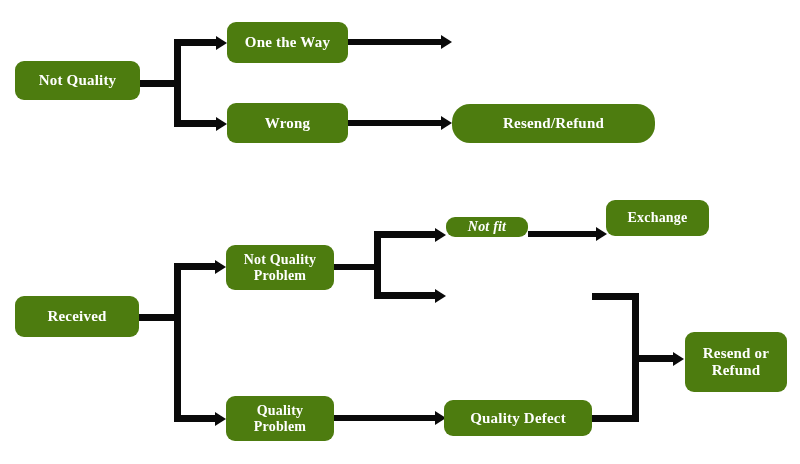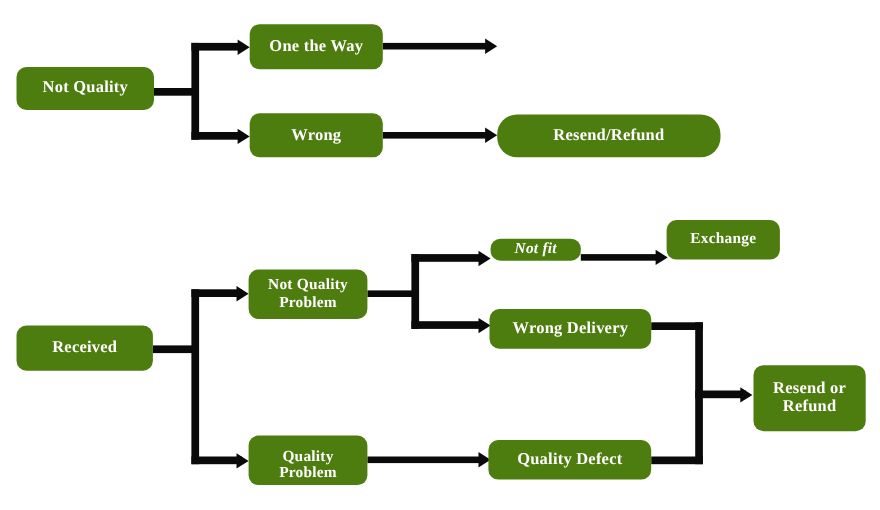--- a/index.html
+++ b/index.html
@@ -125,36 +125,33 @@
 
   <div class="node" style="left:15px; top:296px; width:124px; height:41px; font-size:15px;">
     <span class="label">Received</span>
   </div>
 
   <div class="node" style="left:226px; top:245px; width:108px; height:45px; font-size:14px;">
     <span class="label">Not Quality
 Problem</span>
   </div>
 
-  <div class="node" style="left:226px; top:396px; width:108px; height:45px; font-size:14px;align-items:flex-end;">
+  <div class="node" style="left:226px; top:396px; width:108px; height:45px; font-size:14px;">
     <span class="label">Quality
 Problem</span>
   </div>
 
   <div class="node" style="left:446px; top:217px; width:82px; height:20px; font-size:14px;font-style:italic;">
     <span class="label">Not fit</span>
   </div>
 
   <div class="node" style="left:606px; top:200px; width:103px; height:36px; font-size:14px;">
     <span class="label">Exchange</span>
   </div>
 
-  <div class="node" style="left:445px; top:281px; width:147px; height:36px; font-size:15px;">
-    <span class="label">Wrong Delivery</span>
-  </div>
 
   <div class="node" style="left:444px; top:400px; width:148px; height:36px; font-size:15px;">
     <span class="label">Quality Defect</span>
   </div>
 
   <div class="node" style="left:685px; top:332px; width:102px; height:60px; font-size:15px;">
     <span class="label">Resend or
 Refund</span>
   </div>
 

